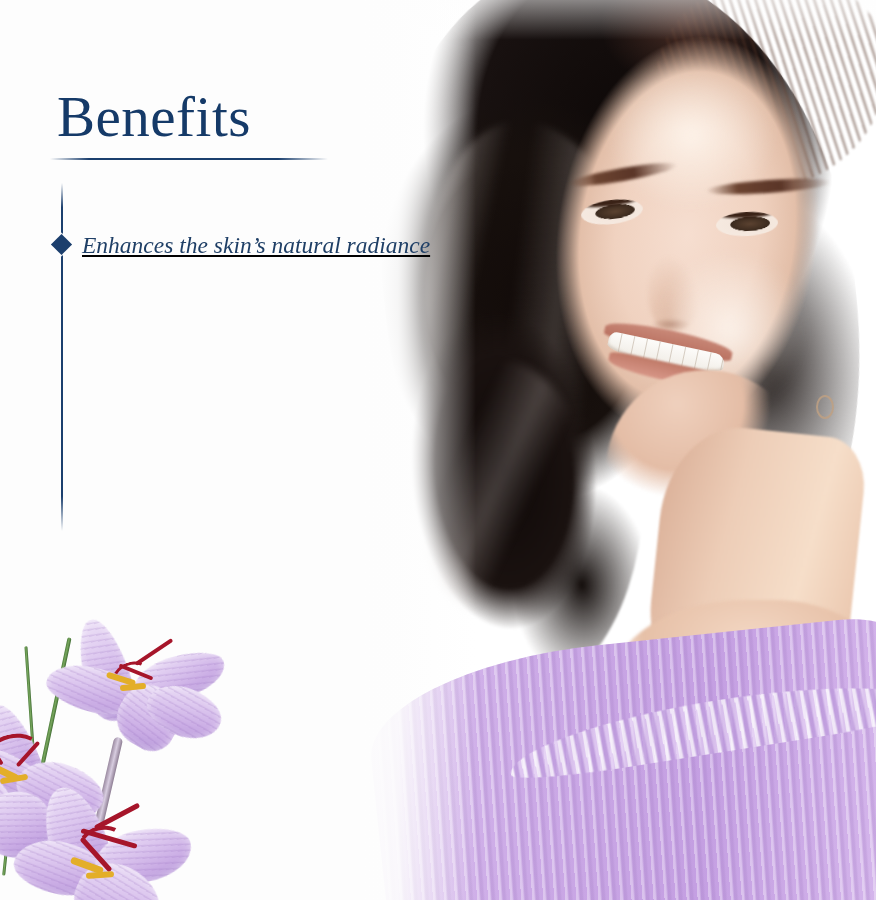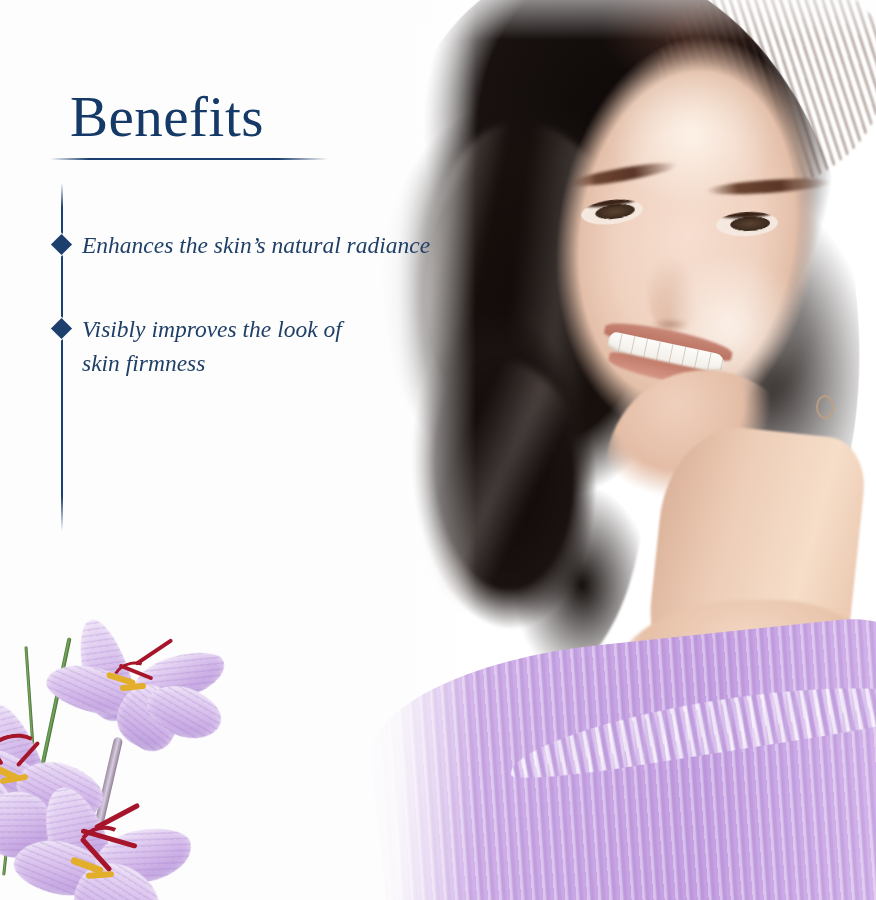--- a/index.html
+++ b/index.html
@@ -334,21 +334,20 @@
   .heading {
     position: absolute;
     left: 57px;
     top: 88px;
     font-family: "Liberation Serif", serif;
     font-size: 57px;
     font-weight: 400;
     color: #153a68;
     letter-spacing: 0.5px;
     line-height: 1;
-    margin-left: 13px;
   }
   .heading-rule {
     position: absolute;
     left: 50px;
     top: 158px;
     width: 278px;
     height: 2px;
     background: linear-gradient(90deg, rgba(21,58,104,0) 0%, #1b3f6e 14%, #1b3f6e 82%, rgba(21,58,104,0) 100%);
   }
 
@@ -366,21 +365,21 @@
     left: 0; top: 0;
     width: 520px; height: 620px;
     margin: 0; padding: 0;
     list-style: none;
   }
   .bullet-item {
     position: absolute;
     left: 44px;
     width: 440px;
   }
-  .bullet-item.b1 { top: 228px; }
+  .bullet-item.b1 { top: 228px; text-decoration: underline; }
   .bullet-item.b2 { top: 312px; }
   .bullet-item.b3 { top: 417px; }
 
   .diamond {
     position: absolute;
     left: 10px;
     top: 9px;
     width: 15px;
     height: 15px;
     background: #1c3f6d;
@@ -502,25 +501,20 @@
   <div class="panel">
 
     <div class="heading">Benefits</div>
     <div class="heading-rule"></div>
     <div class="vline"></div>
 
     <ul class="bullet-list">
       <li class="bullet-item b1">
         <span class="diamond"></span>
         <span class="bullet-text">Enhances the skin’s natural radiance</span>
-      </li>
-      <li class="bullet-item b2">
-        <span class="diamond"></span>
-        <span class="bullet-text">Visibly improves the look of
-skin firmness</span>
       </li>
     </ul>
   </div>
 
   <div class="flowers">
 
     <div class="stem" style="left:62px; top:30px; width:4px; height:150px; transform:rotate(12deg);"></div>
     <div class="stem" style="left:40px; top:40px; width:3px; height:160px; transform:rotate(-4deg);"></div>
     <div class="stem" style="left:20px; top:120px; width:3px; height:150px; transform:rotate(6deg);"></div>
     <div class="stem" style="left:112px; top:130px; width:9px; height:110px; background:linear-gradient(90deg,#9a8aa0,#d8cde0,#8d7d93); transform:rotate(13deg); border-radius:5px;"></div>

